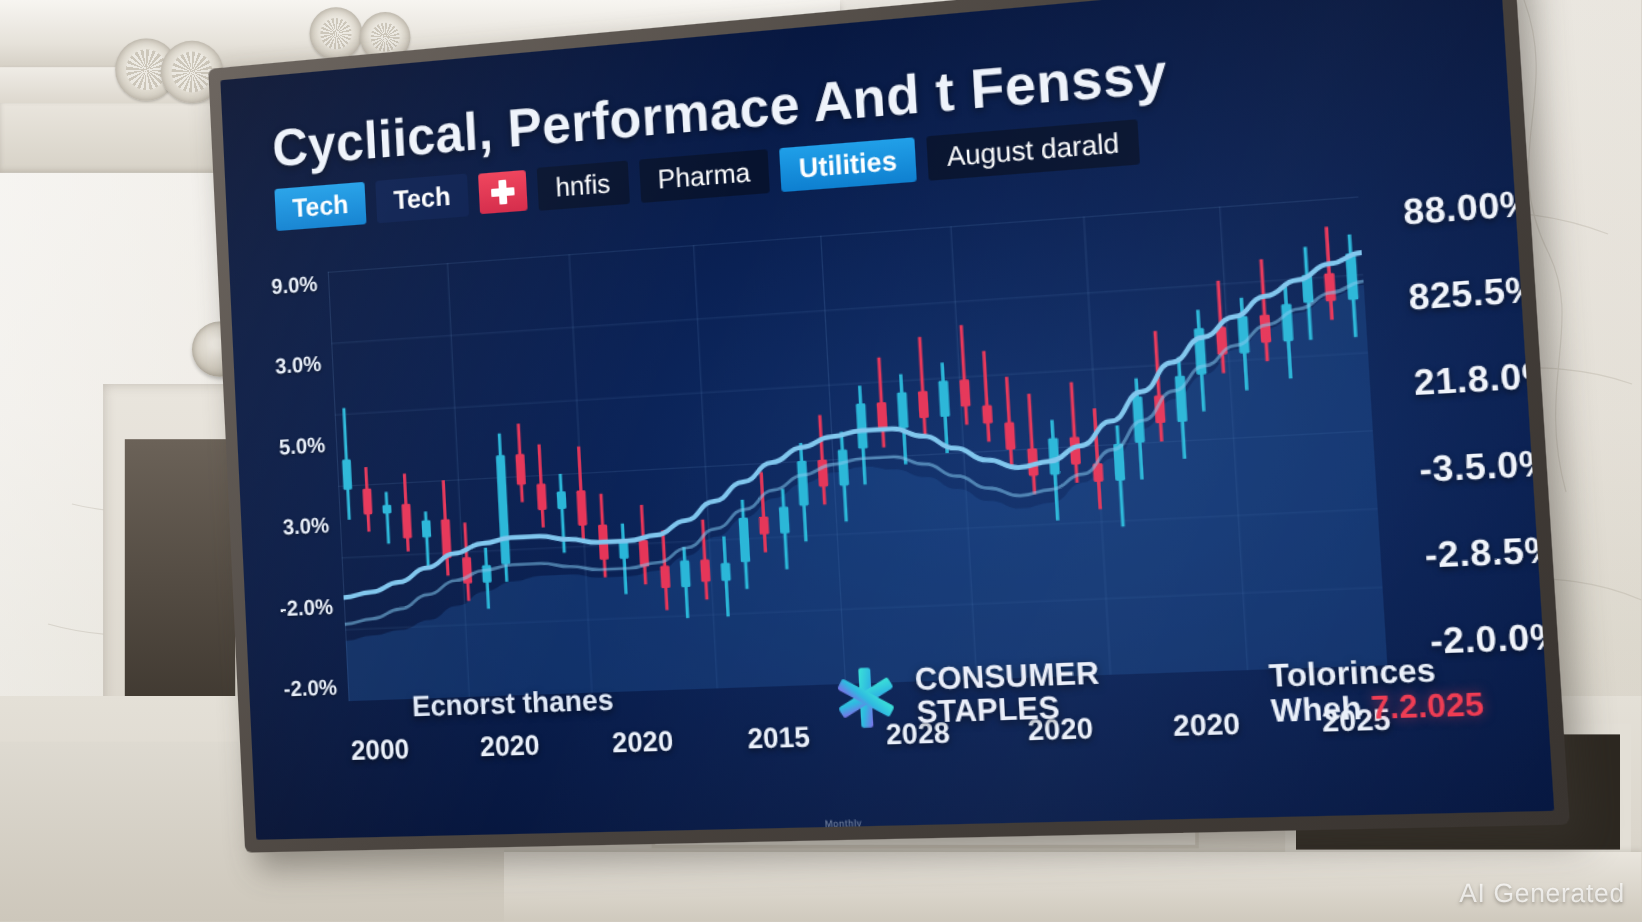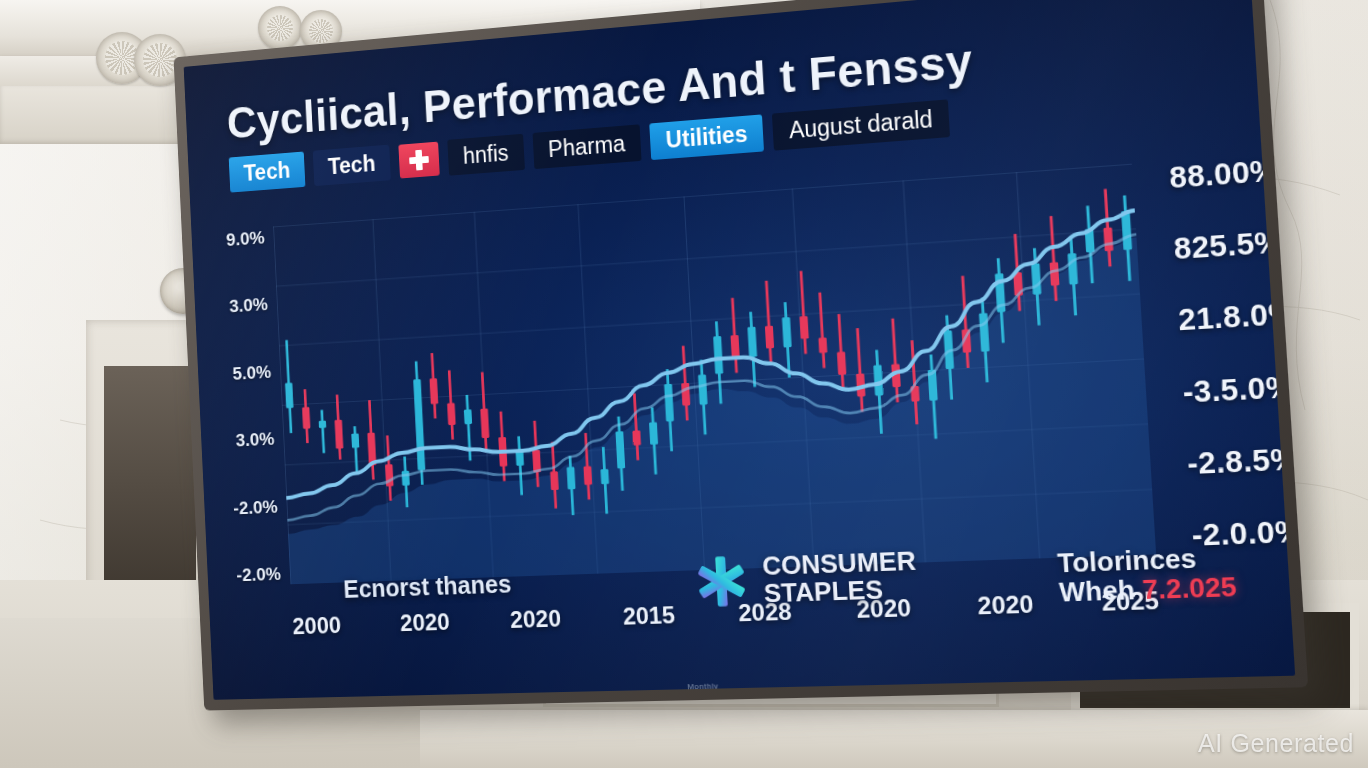--- a/index.html
+++ b/index.html
@@ -336,21 +336,21 @@
     color: rgba(215,225,240,.55);
     font-size: 8px;
     letter-spacing: .5px;
     white-space: nowrap;
   }
 
   .watermark {
     position: absolute;
     right: 14px; bottom: 10px;
     color: rgba(255,255,255,.72);
-    font-size: 25px;
+    font-size: 22px;
     letter-spacing: .6px;
     text-shadow: 0 1px 3px rgba(90,85,75,.5);
   }
 </style>
 </head>
 <body>
 
 <div id="scene">
 
   <div class="building">

